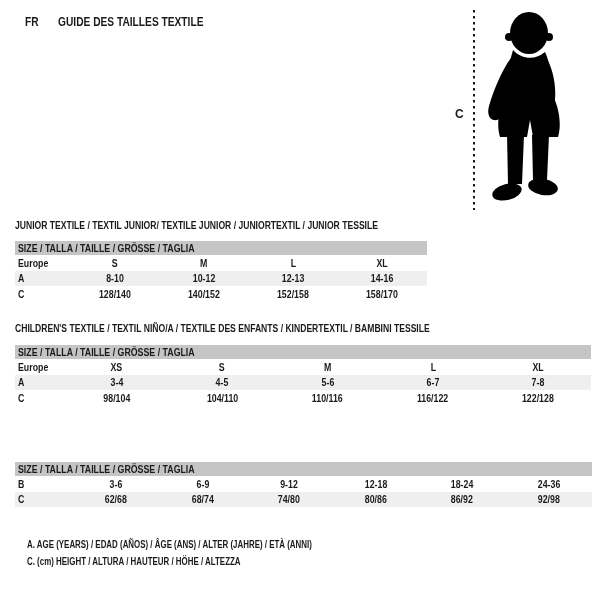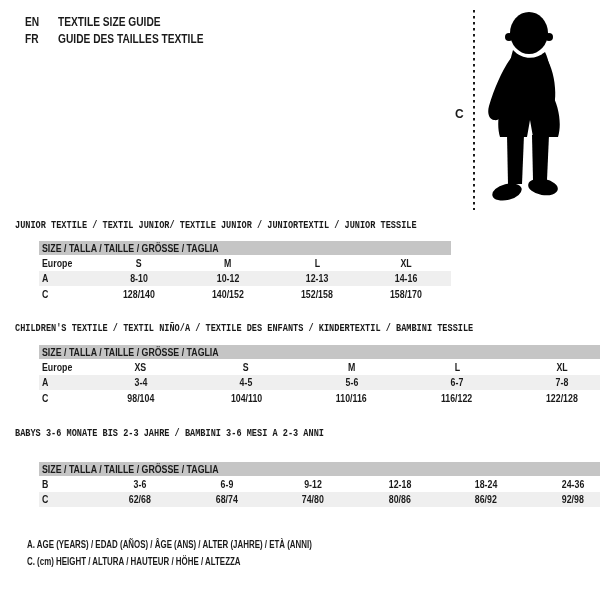--- a/index.html
+++ b/index.html
@@ -18,46 +18,42 @@
   .langs{position:absolute;left:25px;top:14px;font-size:12px;font-weight:bold;}
   .lang-row{display:flex;height:16.6px;align-items:center;}
   .lang-code{width:33px;}
 
   
   .dash{position:absolute;left:471px;top:8px;}
   .c-label{position:absolute;left:455px;top:107px;font-size:12px;font-weight:bold;}
   .baby{position:absolute;left:480px;top:8px;}
 
   
-  .ttl{position:absolute;left:15px;font-size:11px;font-weight:bold;line-height:16px;white-space:nowrap;font-family:Liberation Mono, monospace;}
-
-  
-  table.stable{position:absolute;left:15px;border-collapse:collapse;table-layout:fixed;font-size:11px;margin-left:24px;}
+  .ttl{position:absolute;left:15px;font-size:11px;font-weight:bold;line-height:16px;white-space:nowrap;}
+
+  
+  table.stable{position:absolute;left:15px;border-collapse:collapse;table-layout:fixed;font-size:11px;}
   table.stable th.bar{
     background:var(--header-bar,#c5c5c5);height:14px;padding:0 0 0 3px;
     font-size:11px;font-weight:bold;text-align:left;vertical-align:middle;
   }
   table.stable td{height:15.5px;padding:0;text-align:center;vertical-align:middle;font-weight:bold;}
   table.stable td.lbl{text-align:left;padding-left:3px;}
   table.stable tbody tr:nth-child(2){background:var(--row-stripe,#efefef);}
 
   
   .legend{position:absolute;left:27px;top:536px;font-size:11px;font-weight:bold;}
   .legend-line{height:17px;line-height:17px;white-space:nowrap;}
 </style>
 </head>
 <body>
 
 <div class="canvas">
 
   <div class="langs">
-    <div class="lang-row">
-      <span class="lang-code"><span class="cond left w85">EN</span></span>
-      <span class="cond left w85">TEXTILE SIZE GUIDE</span>
-    </div>
     <div class="lang-row">
       <span class="lang-code"><span class="cond left w85">FR</span></span>
       <span class="cond left w85">GUIDE DES TAILLES TEXTILE</span>
     </div>
   </div>
 
   <svg class="dash" width="6" height="202" viewBox="0 0 6 202">
     <line x1="3" y1="2" x2="3" y2="202" stroke="#1a1a1a" stroke-width="2" stroke-dasharray="2.5 3.5"></line>
   </svg>
   <div class="c-label">C</div>
@@ -157,21 +153,20 @@
         <td><span class="cond">98/104</span></td>
         <td><span class="cond">104/110</span></td>
         <td><span class="cond">110/116</span></td>
         <td><span class="cond">116/122</span></td>
         <td><span class="cond">122/128</span></td>
       </tr>
     </tbody>
   </table>
 
   <div class="ttl" style="top:425px">
-    <div><span class="cond left w78">BABYS 3-6 MONATE BIS 2-3 JAHRE / BAMBINI 3-6 MESI A 2-3 ANNI</span></div>
   </div>
   <table class="stable" style="top:462px;width:577px">
     <colgroup>
         <col style="width:58px">
         <col>
         <col>
         <col>
         <col>
         <col>
         <col>

